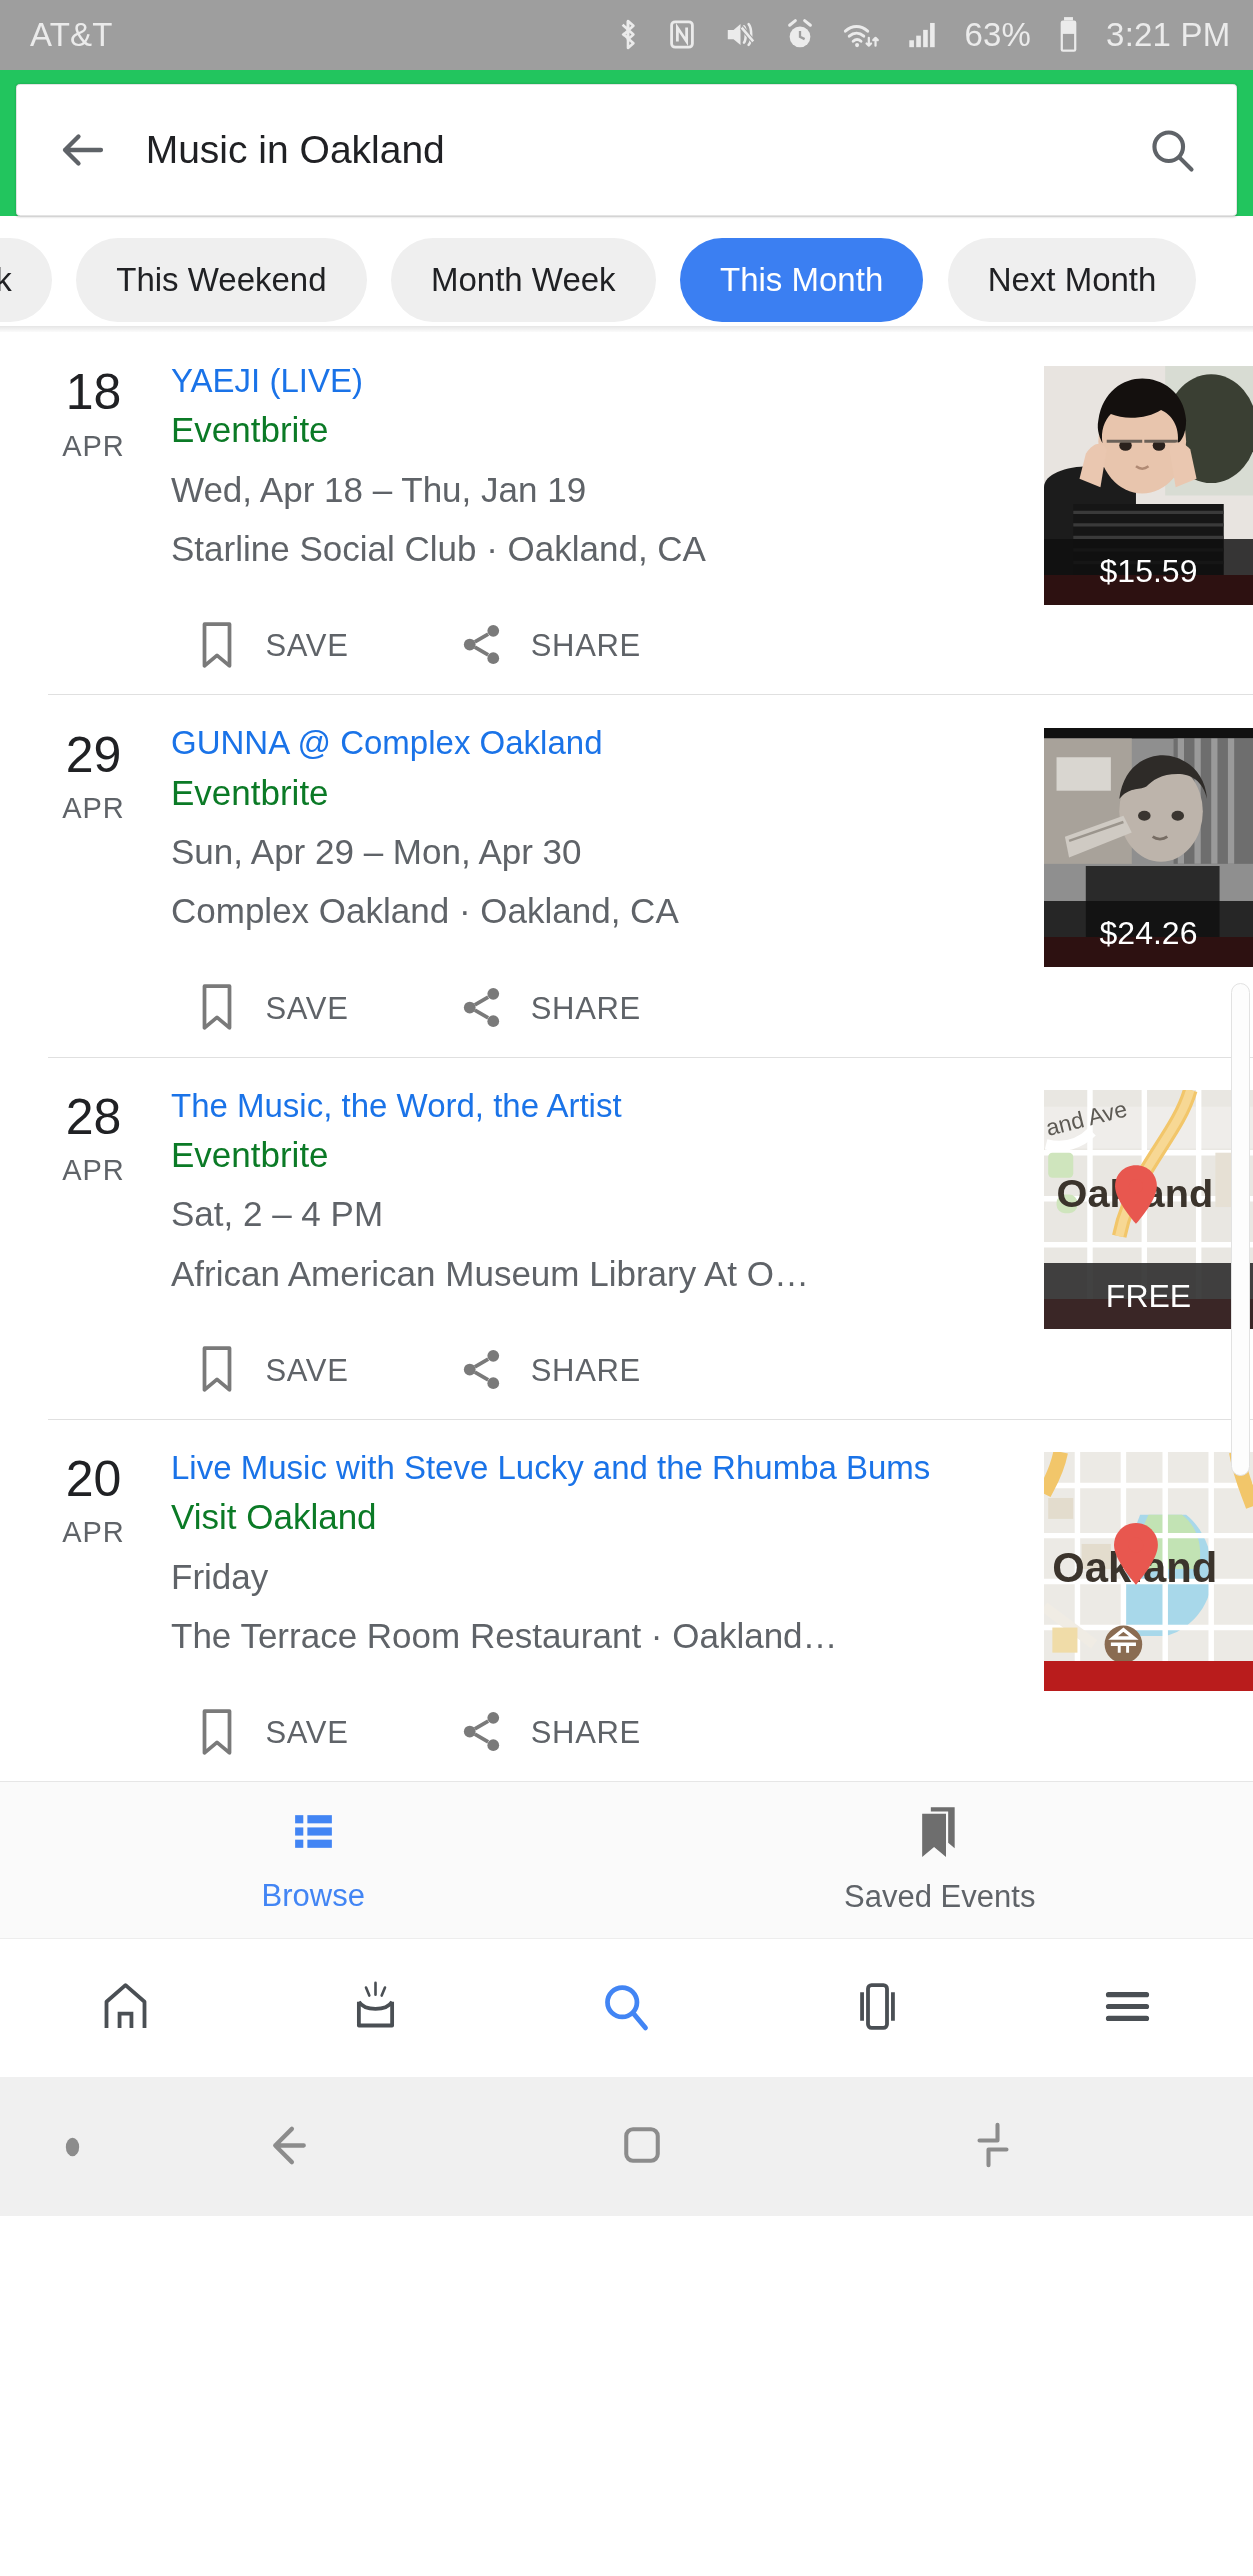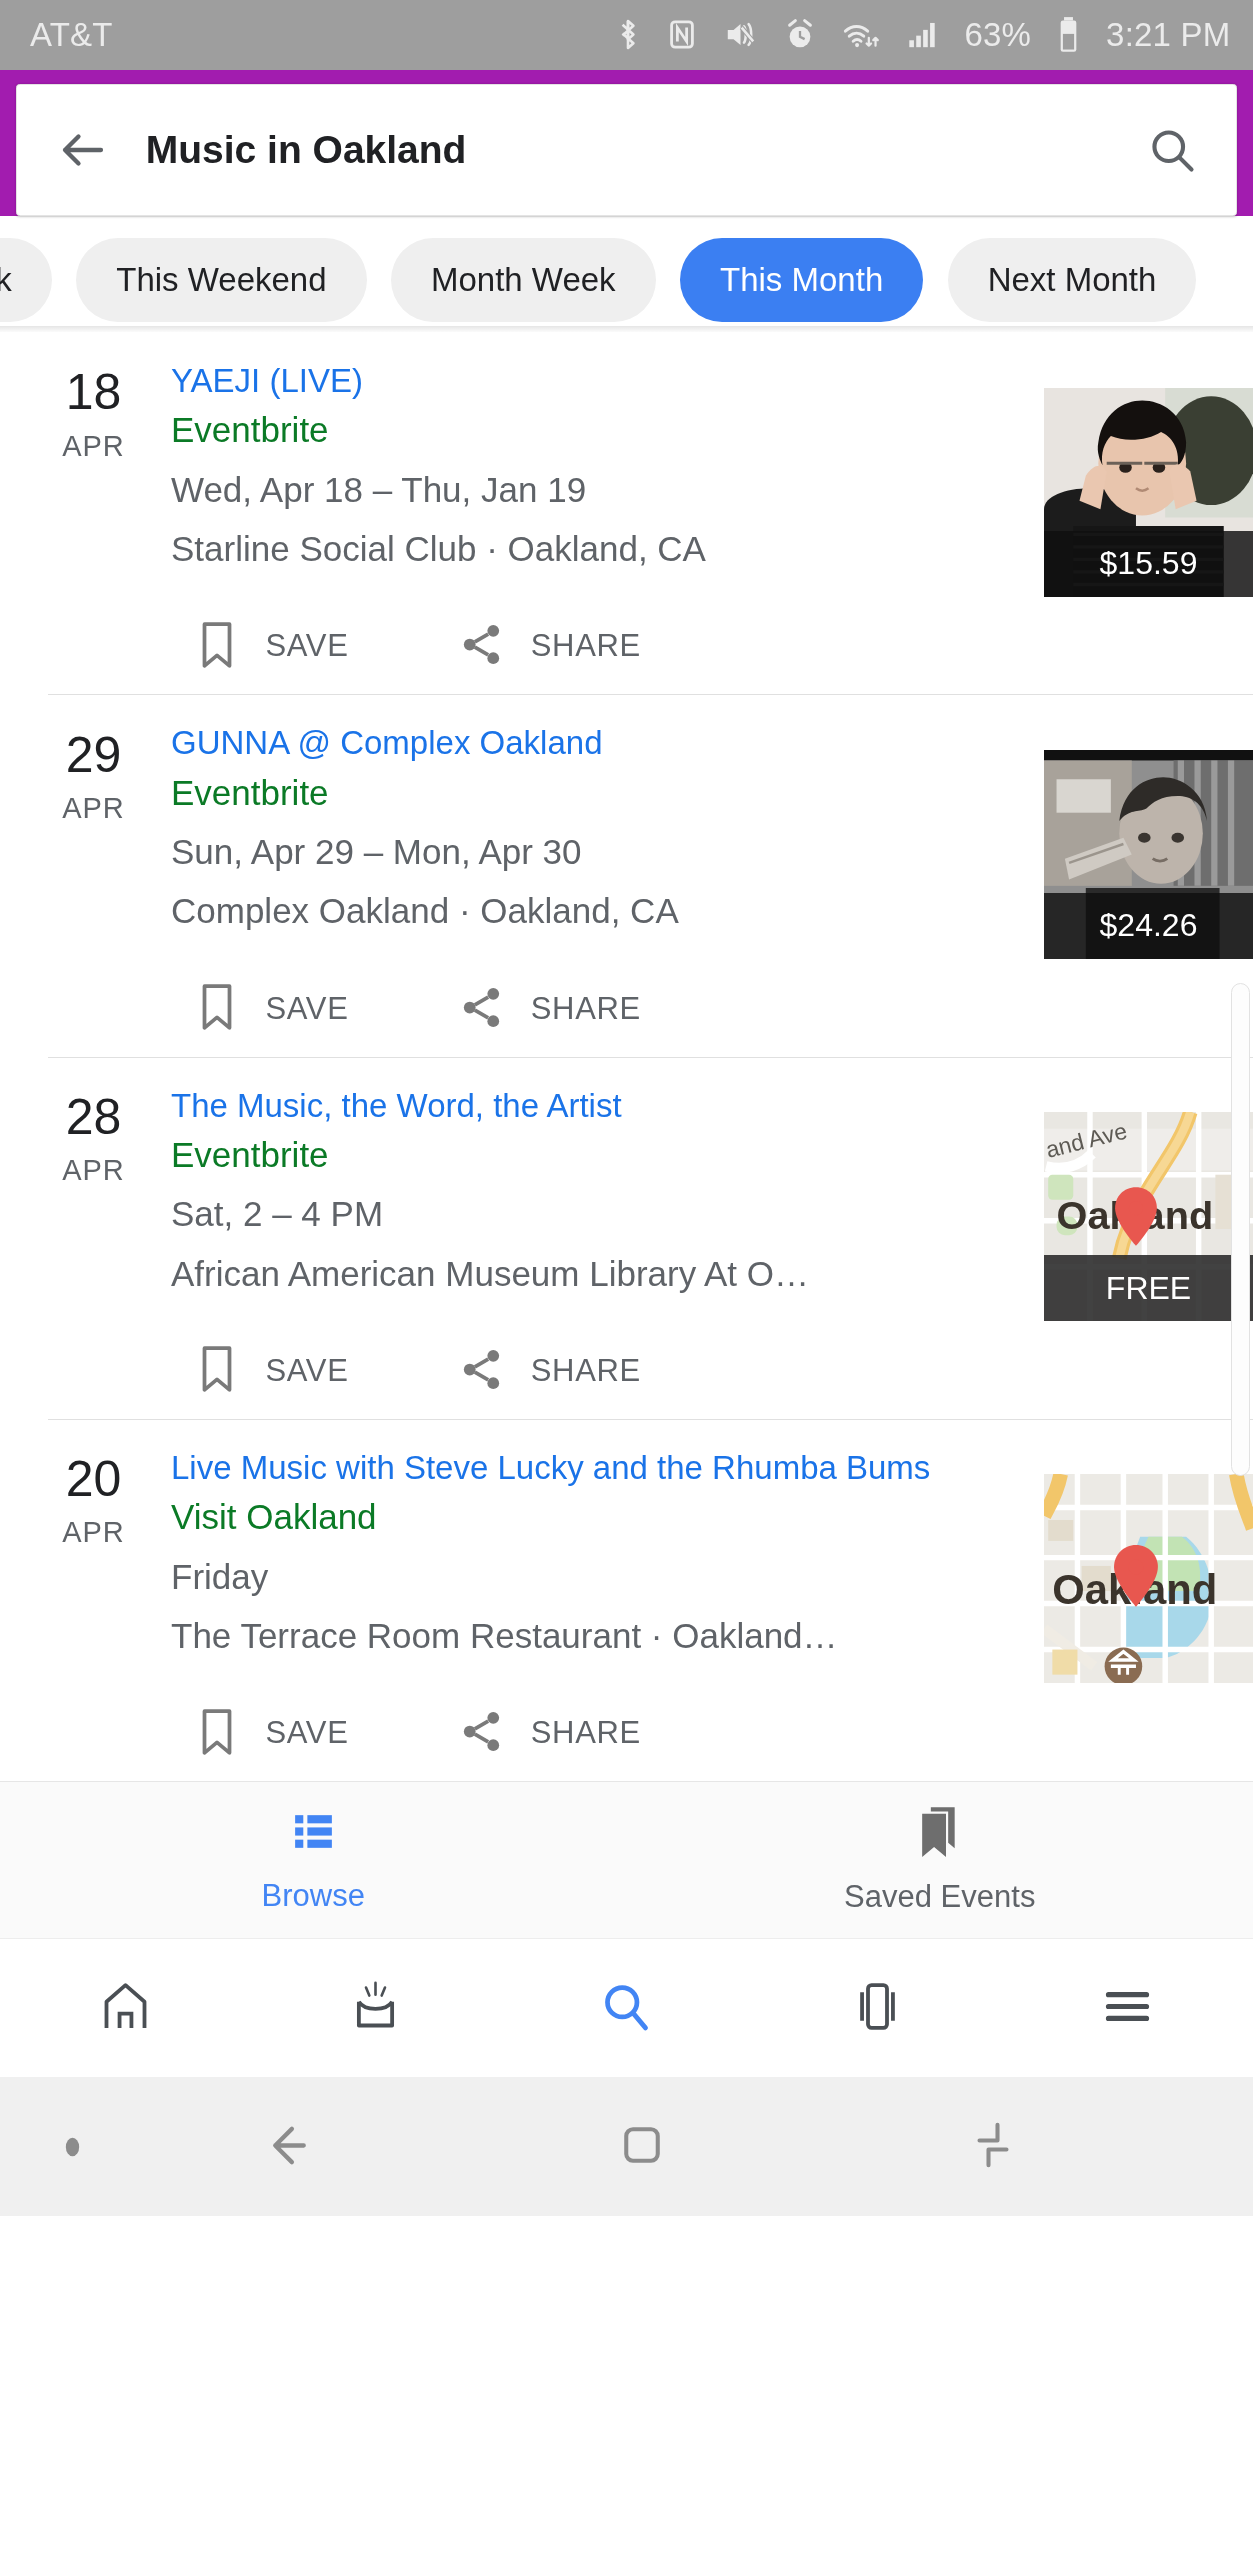--- a/index.html
+++ b/index.html
@@ -17,21 +17,21 @@
     display: flex; align-items: center; padding: 0 22.6px 0 30px;
     font-size: 31px; letter-spacing: 0.2px;
   }
   .carrier { font-size: 33px; color:#ebebeb; }
   .sb-right { margin-left:auto; display:flex; align-items:flex-start; gap: 27px; }
   .sb-right svg { display:block; }
   .sb-text { font-size: 33px; color:#ebebeb; }
   .sb-battery { display:flex; align-items:center; }
 
   
-  .searchwrap { padding: 14px 15.7px 0 15.7px; background:#a21caf;font-weight:bold; }
+  .searchwrap { padding: 14px 15.7px 0 15.7px; background:#22c55e; }
   .searchbar {
     height: 132px; background:#fff; border:0.9px solid #e4e4e4;
     border-radius: 3.5px; display:flex; align-items:center;
     box-shadow: 0 0.9px 2.6px rgba(0,0,0,.14), 0 0.9px 1.7px rgba(0,0,0,.10);
     padding: 0 33px 0 35px;
   }
   .back-btn { width: 63px; height: 63px; display:flex; align-items:center; justify-content:center; flex:0 0 auto; }
   .query { font-size: 39px; color:#202124; margin-left: 31px; flex:1 1 auto;
            white-space:nowrap; overflow:hidden; text-overflow:ellipsis; }
   .search-btn { width: 63px; height: 63px; display:flex; align-items:center; justify-content:center; flex:0 0 auto; }
@@ -83,23 +83,22 @@
 
   .actions { display:flex; align-items:center; margin-top: 26px; height: 96px; }
   .action { display:flex; align-items:center; gap: 26px; }
   .action.save  { width: 278px; padding-left: 24.4px; }
   .action.share { padding-left: 8.7px; }
   .action-label { font-size: 31px; color:#5f6368; letter-spacing: 0.7px; }
 
   
   .thumbwrap { flex:0 0 209px; width:209px; padding-right: 21px; padding-top: 3.5px; }
   .thumb {
-    position:relative; width: 209px; height: 209px; overflow:hidden;
-    background:#8b5cf6;
-    margin-top:22px;
+    position:relative; width: 209px; height: 239px; overflow:hidden;
+    background:#b91c1c;
   }
   .thumb .badge {
     position:absolute; left:0; right:0; bottom:0; height: 66px;
     background: rgba(15,15,15,.82); color:#fff; font-size: 32px;
     display:flex; align-items:center; justify-content:center;
   }
   .thumb.map .badge { background: rgba(40,40,40,.88); }
   .thumb svg { display:block; }
 
   

